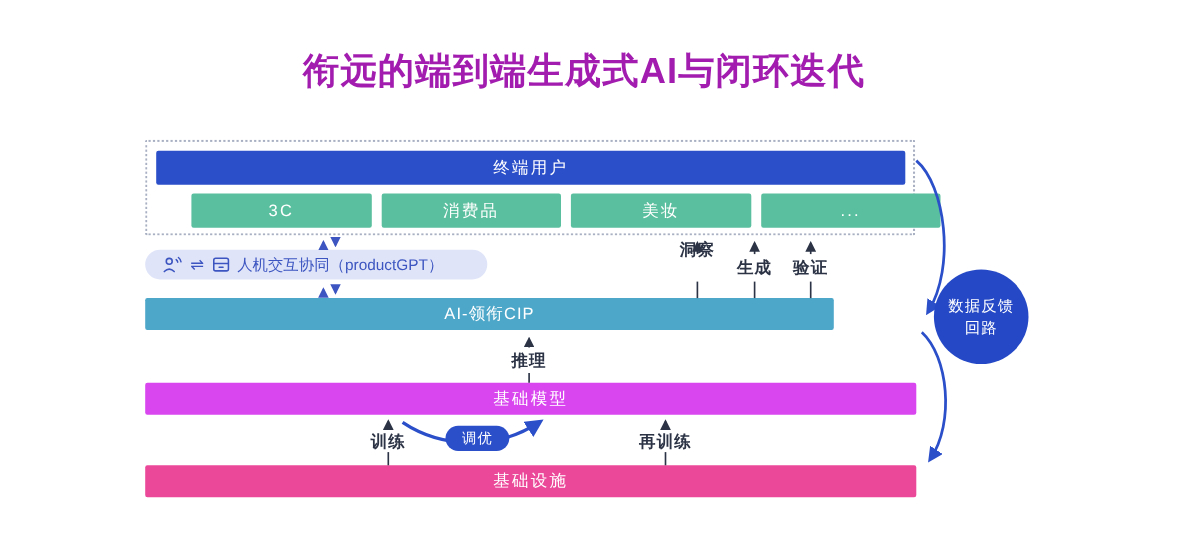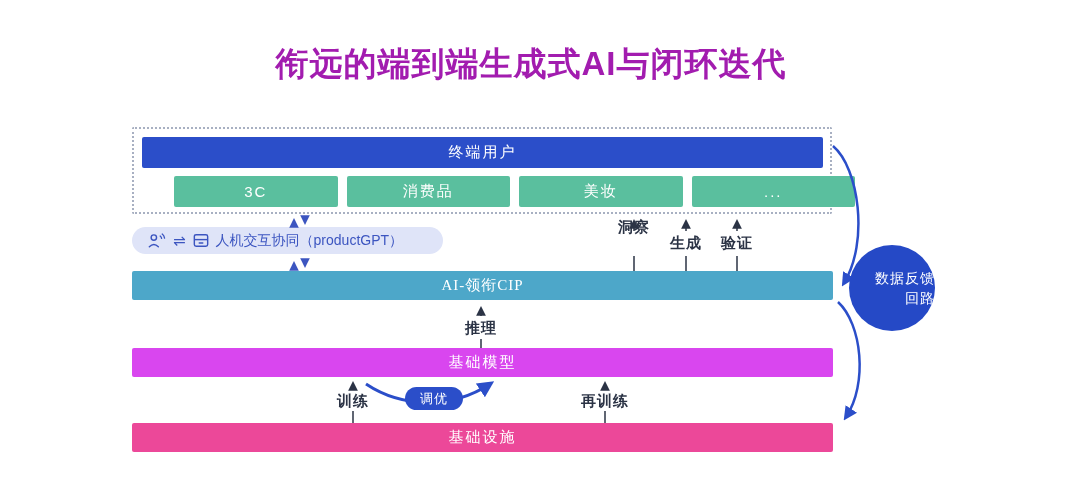--- a/index.html
+++ b/index.html
@@ -21,42 +21,42 @@
   }
   .bar-endusers{left:8px;top:8px;width:681px;height:31px;background:#2b4ec9;font-family:Liberation Serif, serif;}
   .industry-row{
     position:absolute;left:8px;top:47px;width:681px;height:31px;
     display:flex;gap:9px;margin-left:32px;
   }
   .industry{
     flex:1;background:#5abf9e;color:#ffffff;font-size:15px;font-weight:500;letter-spacing:2px;
     display:flex;align-items:center;justify-content:center;border-radius:2px;
   }
-  .bar-cip{left:132px;top:271px;width:701px;height:29px;background:#4da7c9;letter-spacing:1px;font-family:Liberation Serif, serif;}
+  .bar-cip{left:132px;top:271px;width:626px;height:29px;background:#4da7c9;letter-spacing:1px;}
   .bar-model{left:132px;top:348px;width:701px;height:29px;background:#d946ef;}
   .bar-infra{left:132px;top:423px;width:701px;height:29px;background:#ec4899;}
   .hci-pill{
     position:absolute;left:132px;top:227px;width:311px;height:27px;border-radius:14px;
     background:#dfe4f8;color:#3c55c0;display:flex;align-items:center;
     padding-left:16px;box-sizing:border-box;gap:7px;font-size:14px;font-weight:500;
   }
   .hci-pill .glyph{font-size:15px;line-height:1;color:#3c55c0;}
   .flow-label{
     position:absolute;transform:translateX(-50%);font-size:15px;font-weight:600;
     color:#2b3345;white-space:nowrap;letter-spacing:1px;
   }
   .tune-pill{
     position:absolute;left:405px;top:387px;width:58px;height:23px;border-radius:12px;
     background:#2b4ec9;color:#fff;font-size:13px;font-weight:500;letter-spacing:1px;
     display:flex;align-items:center;justify-content:center;z-index:5;
   }
   .feedback-circle{
     position:absolute;left:849px;top:245px;width:86px;height:86px;border-radius:50%;
     background:#2549c6;color:#ffffff;display:flex;flex-direction:column;
-    align-items:flex-end;justify-content:center;font-size:14px;font-weight:500;
+    align-items:center;justify-content:center;font-size:14px;font-weight:500;
     line-height:1.45;letter-spacing:1px;z-index:6;text-align:center;
   }
   svg.overlay{position:absolute;left:0;top:0;z-index:4;}
 </style>
 </head>
 <body>
 
 <div class="canvas">
 
   <div class="title">衔远的端到端生成式AI与闭环迭代</div>

